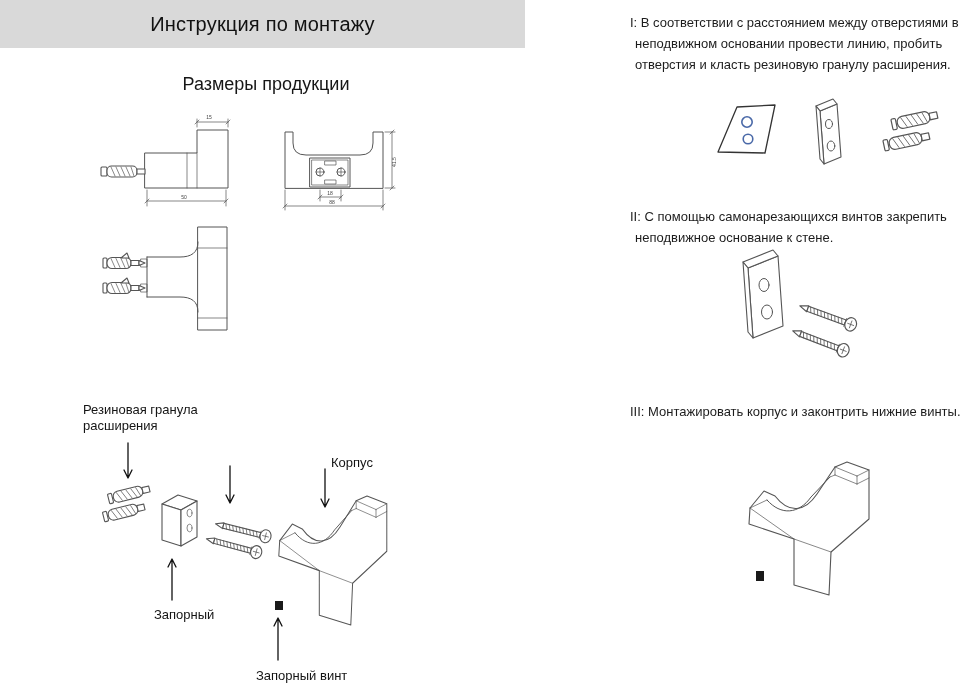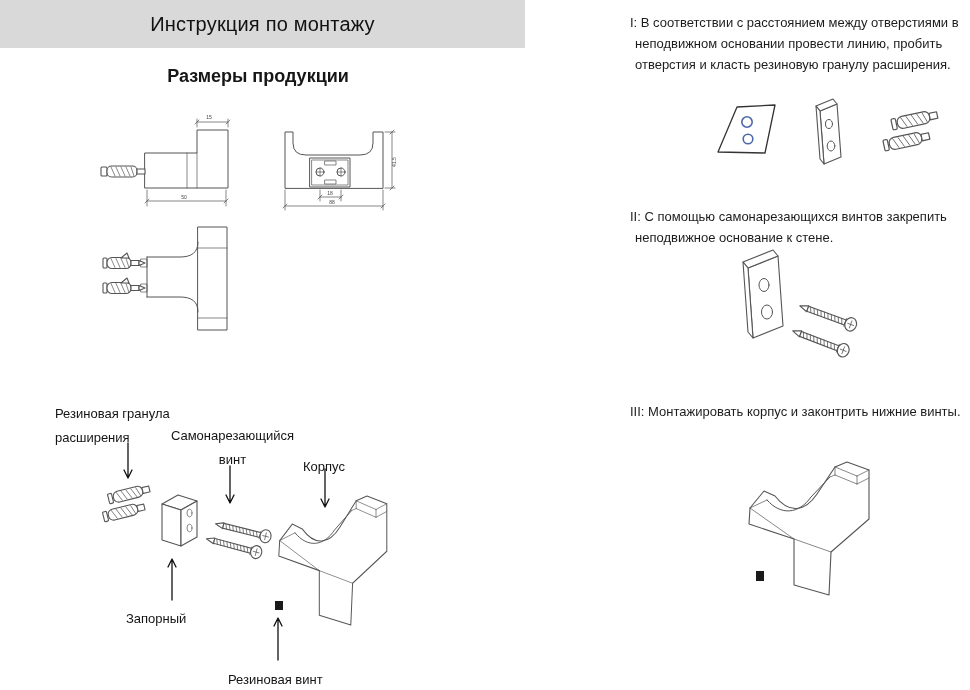--- a/index.html
+++ b/index.html
@@ -1,30 +1,30 @@
 <!DOCTYPE html>
 <html><head>
 <meta charset="utf-8">
 <style>
   html,body{margin:0;padding:0;background:#fff;}
   .page{position:relative;width:970px;height:690px;background:#ffffff;overflow:hidden;
         font-family:"Liberation Sans", sans-serif;color:#1c1c1c;}
   .titlebar{position:absolute;left:0;top:0;width:525px;height:48px;background:#d9d9d9;
             display:flex;align-items:center;justify-content:center;}
   .titlebar h1{margin:7px;font-size:20px;font-weight:500;color:#111;letter-spacing:.2px;}
-  .subtitle{position:absolute;left:100px;top:58px;width:300px;text-align:center;margin:8px;
-            font-size:18px;font-weight:700;color:#161616;}
+  .subtitle{position:absolute;left:100px;top:58px;width:300px;text-align:center;margin:16px;
+            font-size:18px;font-weight:400;color:#161616;}
   .fig{position:absolute;}
   .lineart{fill:none;stroke:#555;stroke-width:1;stroke-linejoin:round;stroke-linecap:round;}
   .thin{stroke-width:.7;}
   .face{fill:#ffffff;stroke:#555;stroke-width:1.1;stroke-linejoin:round;}
   .dimtext{font-size:5px;fill:#444;stroke:none;font-family:"Liberation Sans",sans-serif;}
   .arrow{fill:none;stroke:#111;stroke-width:1.3;stroke-linecap:round;stroke-linejoin:round;}
   .exploded{position:absolute;left:50px;top:398px;width:350px;height:292px;}
-  .exploded .lbl{position:absolute;font-size:13px;line-height:24px;color:#141414;}
+  .exploded .lbl{position:absolute;font-size:13px;line-height:16px;color:#141414;margin-left:28px;}
   .rightcol p{position:absolute;margin:0;width:345px;font-size:13px;line-height:21px;color:#1c1c1c;
               text-indent:-5px;padding-left:5px;}
   .blueline{fill:none;stroke:#4a69a8;stroke-width:1.6;}
 </style>
 </head>
 <body>
 
 <div class="page">
 
   <div class="titlebar">
@@ -91,24 +91,23 @@
       <rect class="face" x="0" y="0.5" width="24" height="11" rx="5"></rect>
       <path class="lineart thin" d="M4,1.5 L8,10.5 M9,1.5 L13,10.5 M14,1.5 L18,10.5 M19,1.5 L22,10.5"></path>
       <path class="face" d="M14,1 L20,-4 L22,1 Z"></path>
       <rect class="face" x="24" y="3.5" width="8" height="5"></rect>
       <path class="face" d="M32,3.5 L38,6 L32,8.5 Z"></path>
     </g>
   </svg>
 
   <div class="exploded">
     <div class="lbl" style="left:5px;top:4px;width:130px">Резиновая гранула расширения</div>
-    <div class="lbl" style="left:115px;top:26px;width:135px;text-align:center">Самонарезающийся винт</div>
     <div class="lbl" style="left:253px;top:57px">Корпус</div>
     <div class="lbl" style="left:76px;top:209px">Запорный</div>
-    <div class="lbl" style="left:178px;top:270px">Резиновая винт</div>
+    <div class="lbl" style="left:178px;top:270px">Запорный винт</div>
 
     <svg style="position:absolute;left:0;top:0" width="350" height="292" viewBox="0 0 350 292">
       <defs>
         <g id="anchor-g">
           <rect class="face" x="-5" y="1" width="4" height="10" rx="1"></rect>
           <rect class="face" x="0" y="0.5" width="30" height="11" rx="5"></rect>
           <path class="lineart thin" d="M4,1.5 L8,10.5 M9,1.5 L13,10.5 M14,1.5 L18,10.5 M19,1.5 L23,10.5 M24,1.5 L27,10.5"></path>
           <rect class="face" x="30" y="3" width="7" height="6"></rect>
         </g>
         <g id="screw-g">

